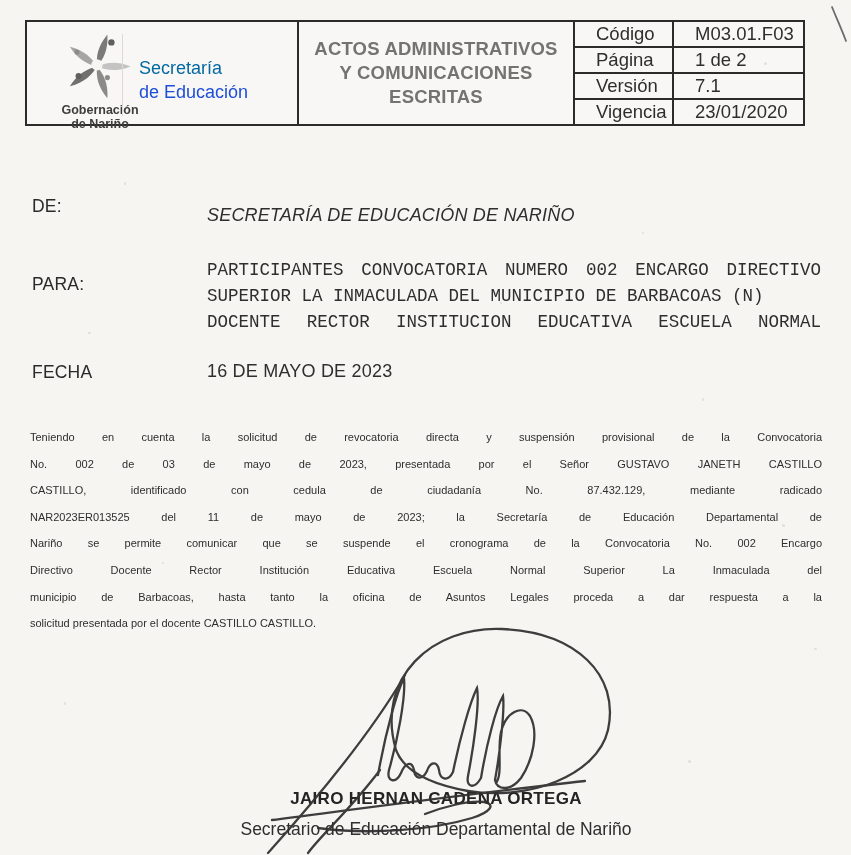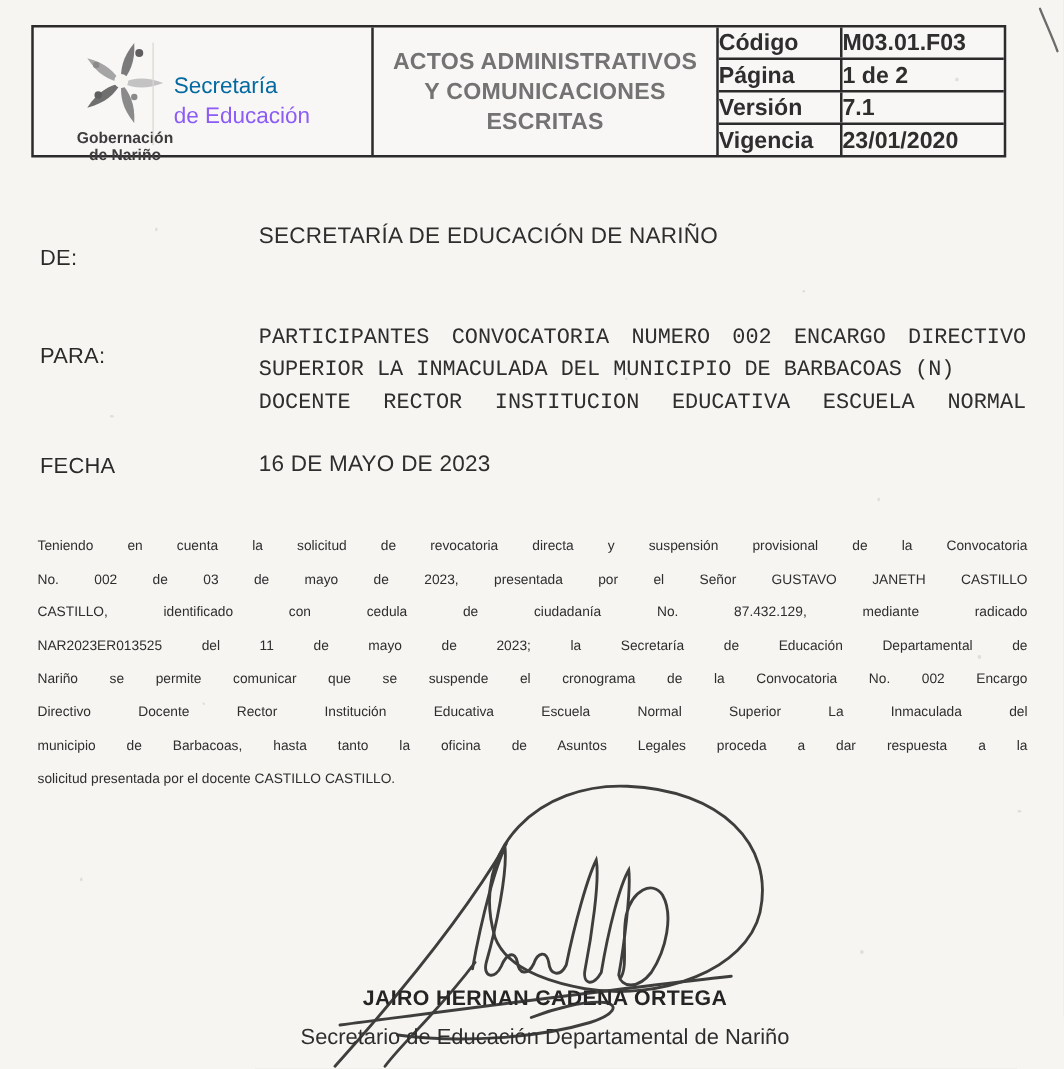--- a/index.html
+++ b/index.html
@@ -18,29 +18,29 @@
   }
   .cell{position:relative;box-sizing:border-box;}
   .title-cell{
     border-left:2px solid #2b2b2b;border-right:2px solid #2b2b2b;
     display:flex;flex-direction:column;justify-content:center;align-items:center;
   }
   .title-line{font-weight:bold;font-size:18.5px;line-height:24px;color:#737373;letter-spacing:.2px;}
   .meta-cell{display:flex;flex-direction:column;}
   .meta-row{flex:1;display:grid;grid-template-columns:97px 1fr;border-bottom:2px solid #2b2b2b;box-sizing:border-box;}
   .meta-row.last{border-bottom:none;}
-  .meta-label,.meta-value{display:flex;align-items:center;font-size:18.5px;color:#2e2e2e;padding-left:0;box-sizing:border-box;font-weight:bold;}
+  .meta-label,.meta-value{display:flex;align-items:center;font-size:18.5px;color:#2e2e2e;padding-left:21px;box-sizing:border-box;}
   .meta-value{border-left:2px solid #2b2b2b;}
   
   .logo-wrap{position:absolute;left:30px;top:6px;width:80px;height:76px;}
   .gob-text{position:absolute;left:18px;top:82px;width:110px;text-align:center;
     font-size:12.5px;font-weight:600;line-height:13.5px;color:#3d3d3d;}
   .entity-text{position:absolute;left:112px;top:34px;line-height:24px;font-size:18px;}
   .entity-line1{color:#0369a1;}
-  .entity-line2{color:#8b5cf6;}
+  .entity-line2{color:#1d4ed8;}
   .faint-divider{position:absolute;left:95px;top:12px;width:1px;height:82px;background:#dcd8d2;}
   
   .field-label{position:absolute;left:32px;font-weight:normal;font-size:17.5px;color:#2a2a2a;letter-spacing:.2px;}
   .field-value{position:absolute;left:207px;font-size:18px;color:#2e2e2e;letter-spacing:.2px;}
   .para-block{position:absolute;left:207px;top:257px;width:614px;font-family:Liberation Mono, monospace;}
   .jline{font-size:11px;line-height:26px;text-align:justify;text-align-last:justify;color:#2e2e2e;}
   .jline.last{text-align-last:left;}
   .para-block .jline{font-size:17.5px;}
   .body-block{position:absolute;left:30px;top:424px;width:792px;}
   .body-block .jline{line-height:26.6px;}
@@ -110,21 +110,21 @@
           <div class="meta-value">7.1</div>
         </div>
         <div class="meta-row last">
           <div class="meta-label">Vigencia</div>
           <div class="meta-value">23/01/2020</div>
         </div>
       </div>
   </div>
 
   <div class="field-label" style="top:196px;">DE:</div>
-  <div class="field-value" style="top:178px;">SECRETARÍA DE EDUCACIÓN DE NARIÑO</div>
+  <div class="field-value" style="top:205px;font-style:italic;">SECRETARÍA DE EDUCACIÓN DE NARIÑO</div>
 
   <div class="field-label" style="top:274px;">PARA:</div>
   <div class="para-block">
       <div class="jline">PARTICIPANTES CONVOCATORIA NUMERO 002 ENCARGO DIRECTIVO</div>
       <div class="jline last">SUPERIOR LA INMACULADA DEL MUNICIPIO DE BARBACOAS (N)</div>
       <div class="jline">DOCENTE RECTOR INSTITUCION EDUCATIVA ESCUELA NORMAL</div>
     </div>
 
   <div class="field-label" style="top:362px;">FECHA</div>
   <div class="field-value" style="top:361px;">16 DE MAYO DE 2023</div>

